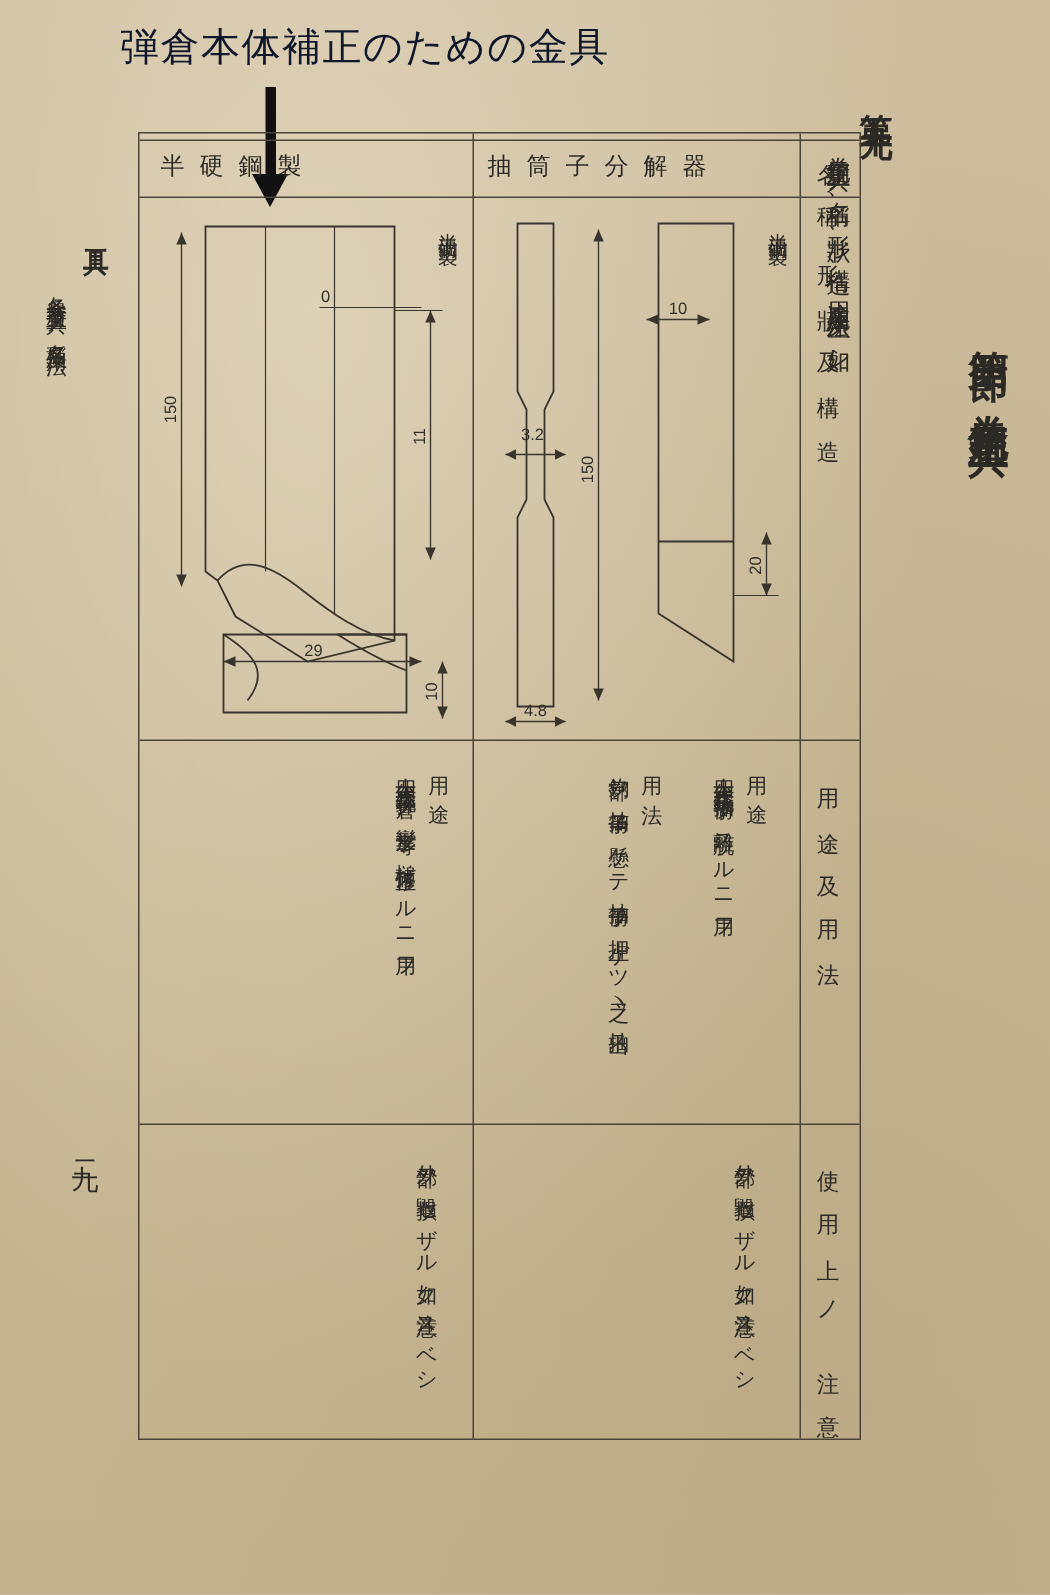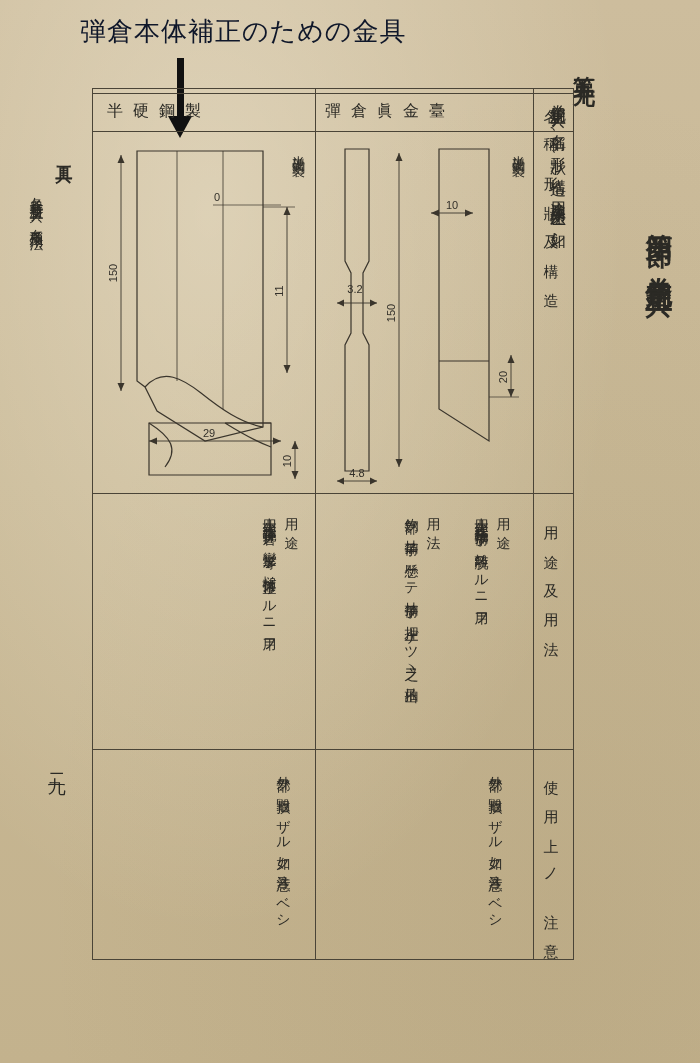--- a/index.html
+++ b/index.html
@@ -147,21 +147,21 @@
 
   <div class="hline" style="top:42px;"></div>
   <div class="hline" style="top:404px;"></div>
   <div class="hline" style="top:660px;"></div>
 
   <div class="rowlabel" style="left:448px;top:8px;">名　稱</div>
   <div class="rowlabel" style="left:448px;top:76px;">形　狀　及　構　造</div>
   <div class="rowlabel" style="left:448px;top:425px;">用　途　及　用　法</div>
   <div class="rowlabel" style="left:448px;top:680px;">使　用　上　ノ　注　意</div>
 
-  <div class="itemname" style="left:232px;top:12px;">彈倉眞金臺</div>
+  <div class="itemname" style="left:232px;top:12px;">抽筒子分解器</div>
   <div class="itemname" style="left:14px;top:12px;">半硬鋼製</div>
 
   <div class="mat" style="left:416px;top:56px;">半硬鋼製</div>
   <div class="mat" style="left:196px;top:56px;">半硬鋼製</div>
 
   <svg class="dwg" style="left:230px;top:52px;" width="208" height="346" viewBox="0 0 208 346">
     <g fill="none" stroke="#3a352c" stroke-width="1.2">
 
       <path d="M22,8 L46,8 L46,120 L40,132 L40,192 L46,204 L46,330 L22,330 L22,204 L28,192 L28,132 L22,120 Z"></path>
 

